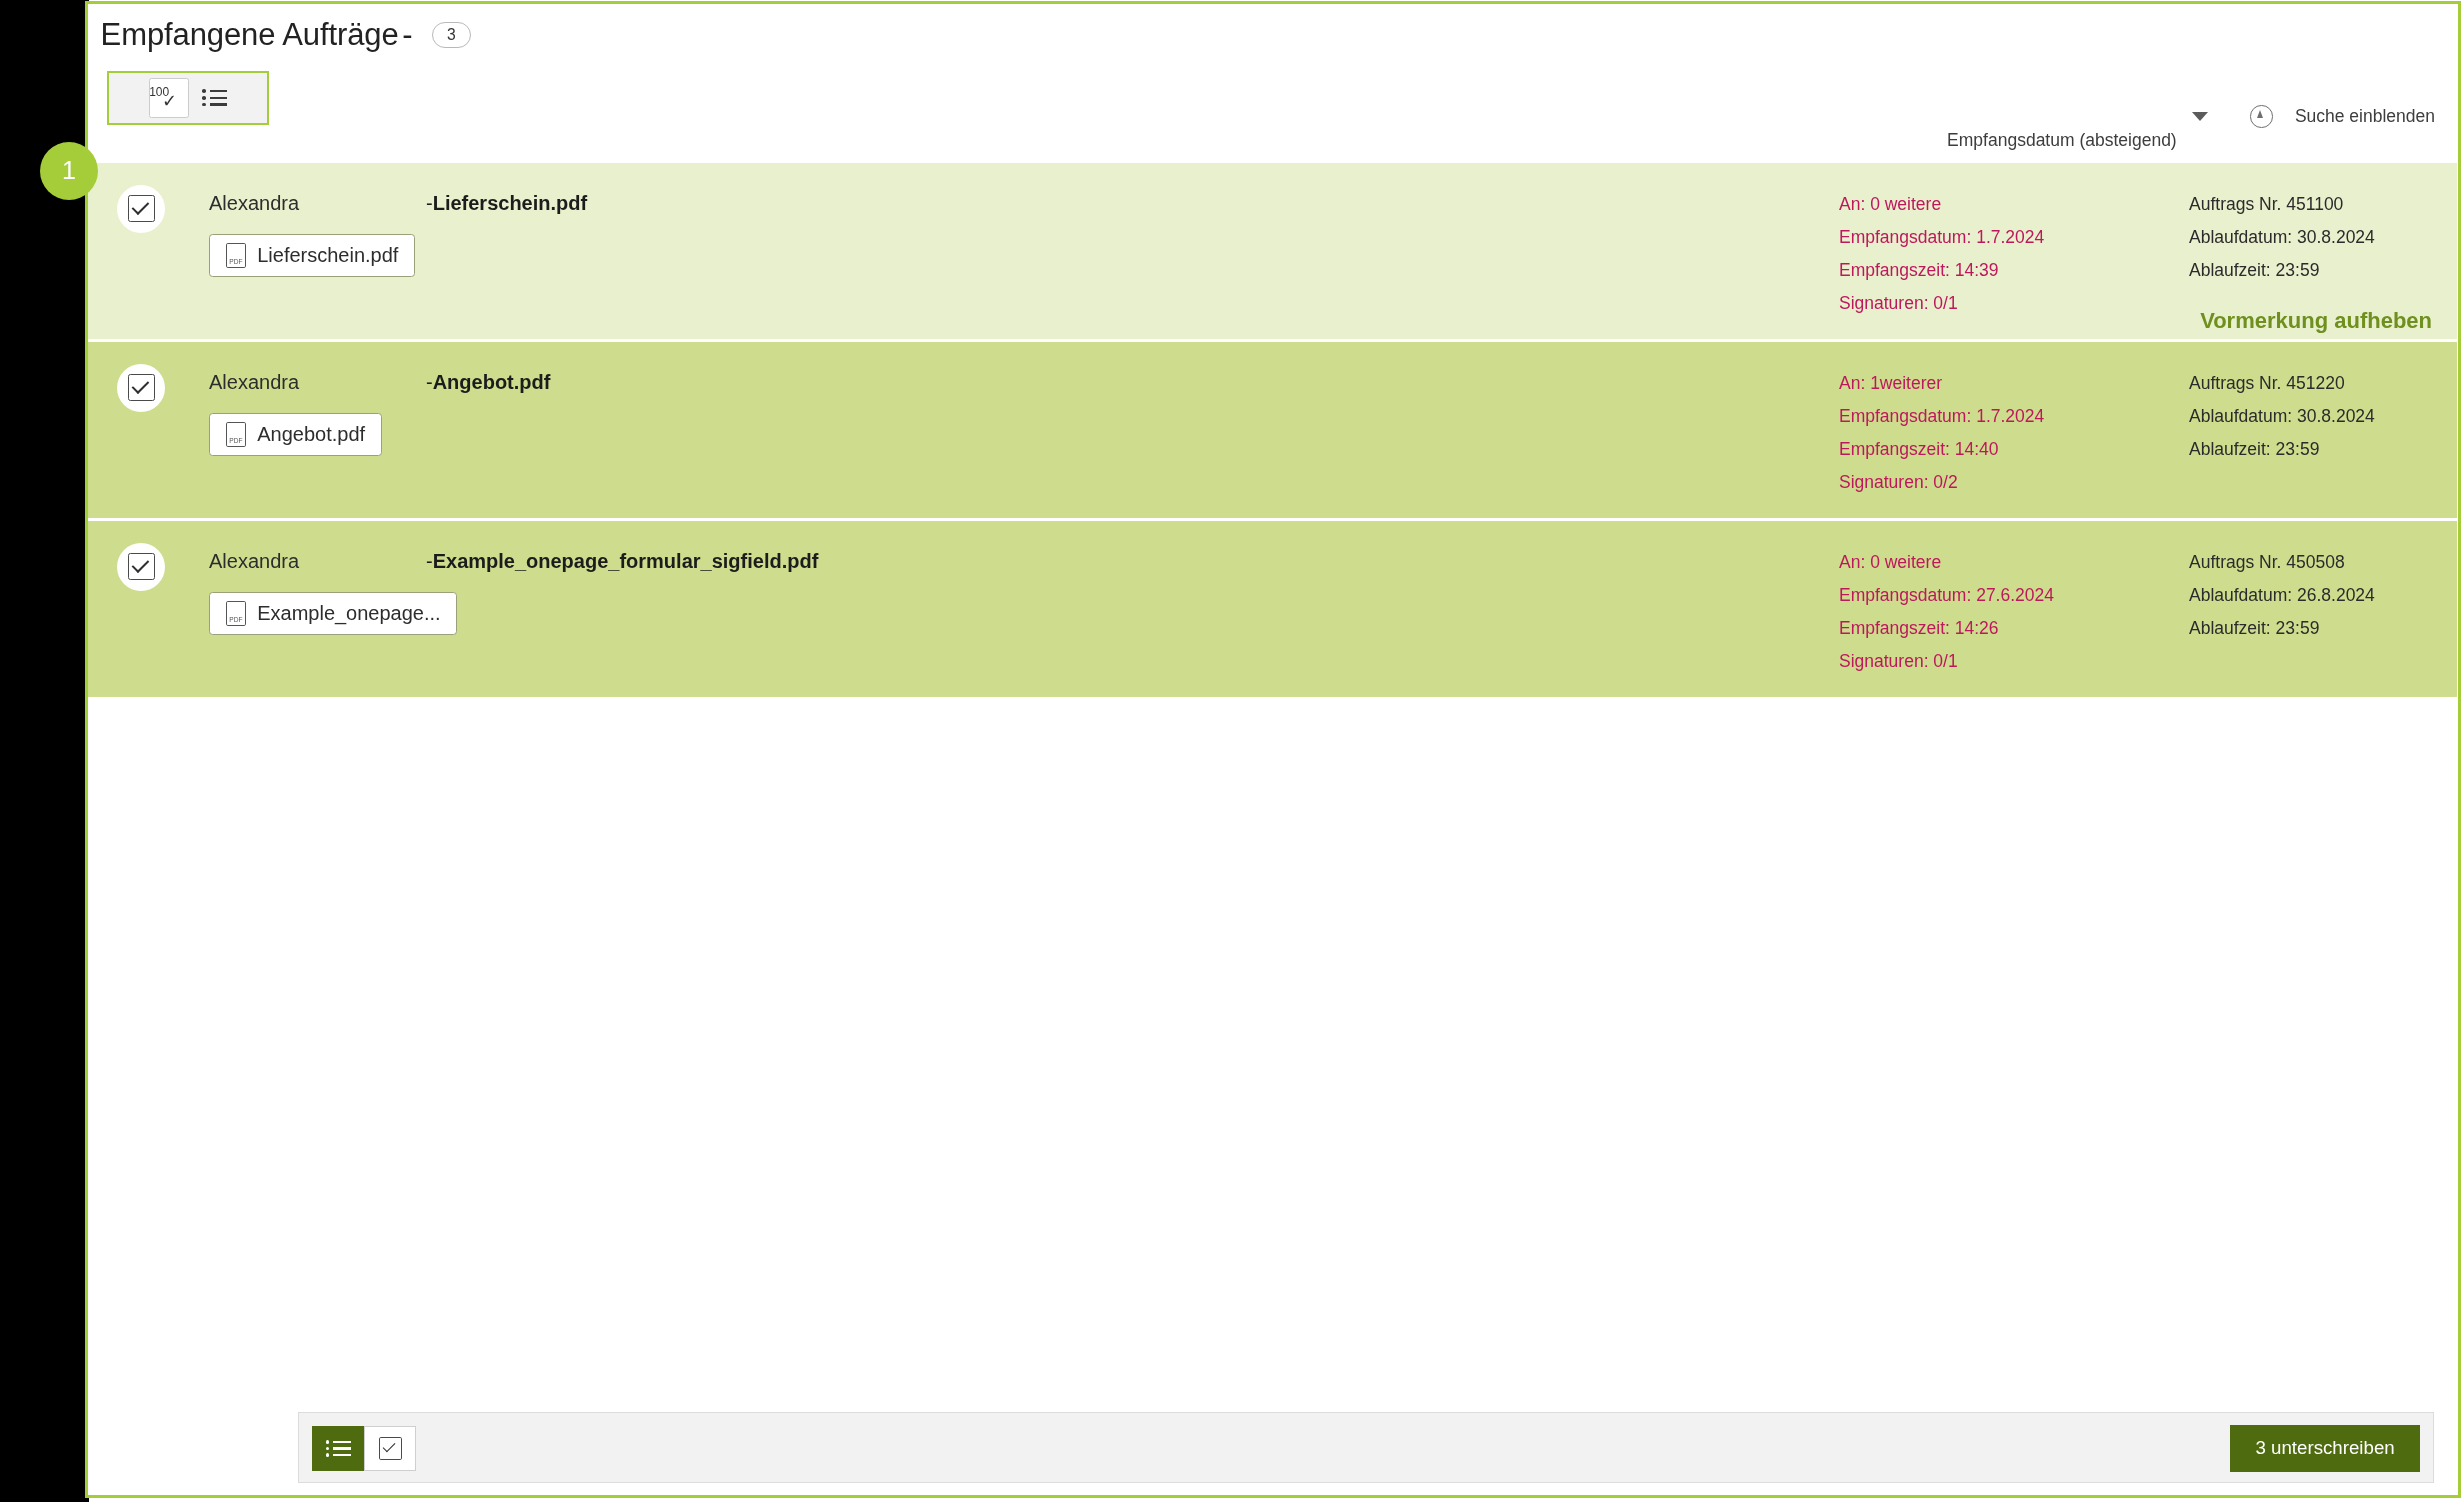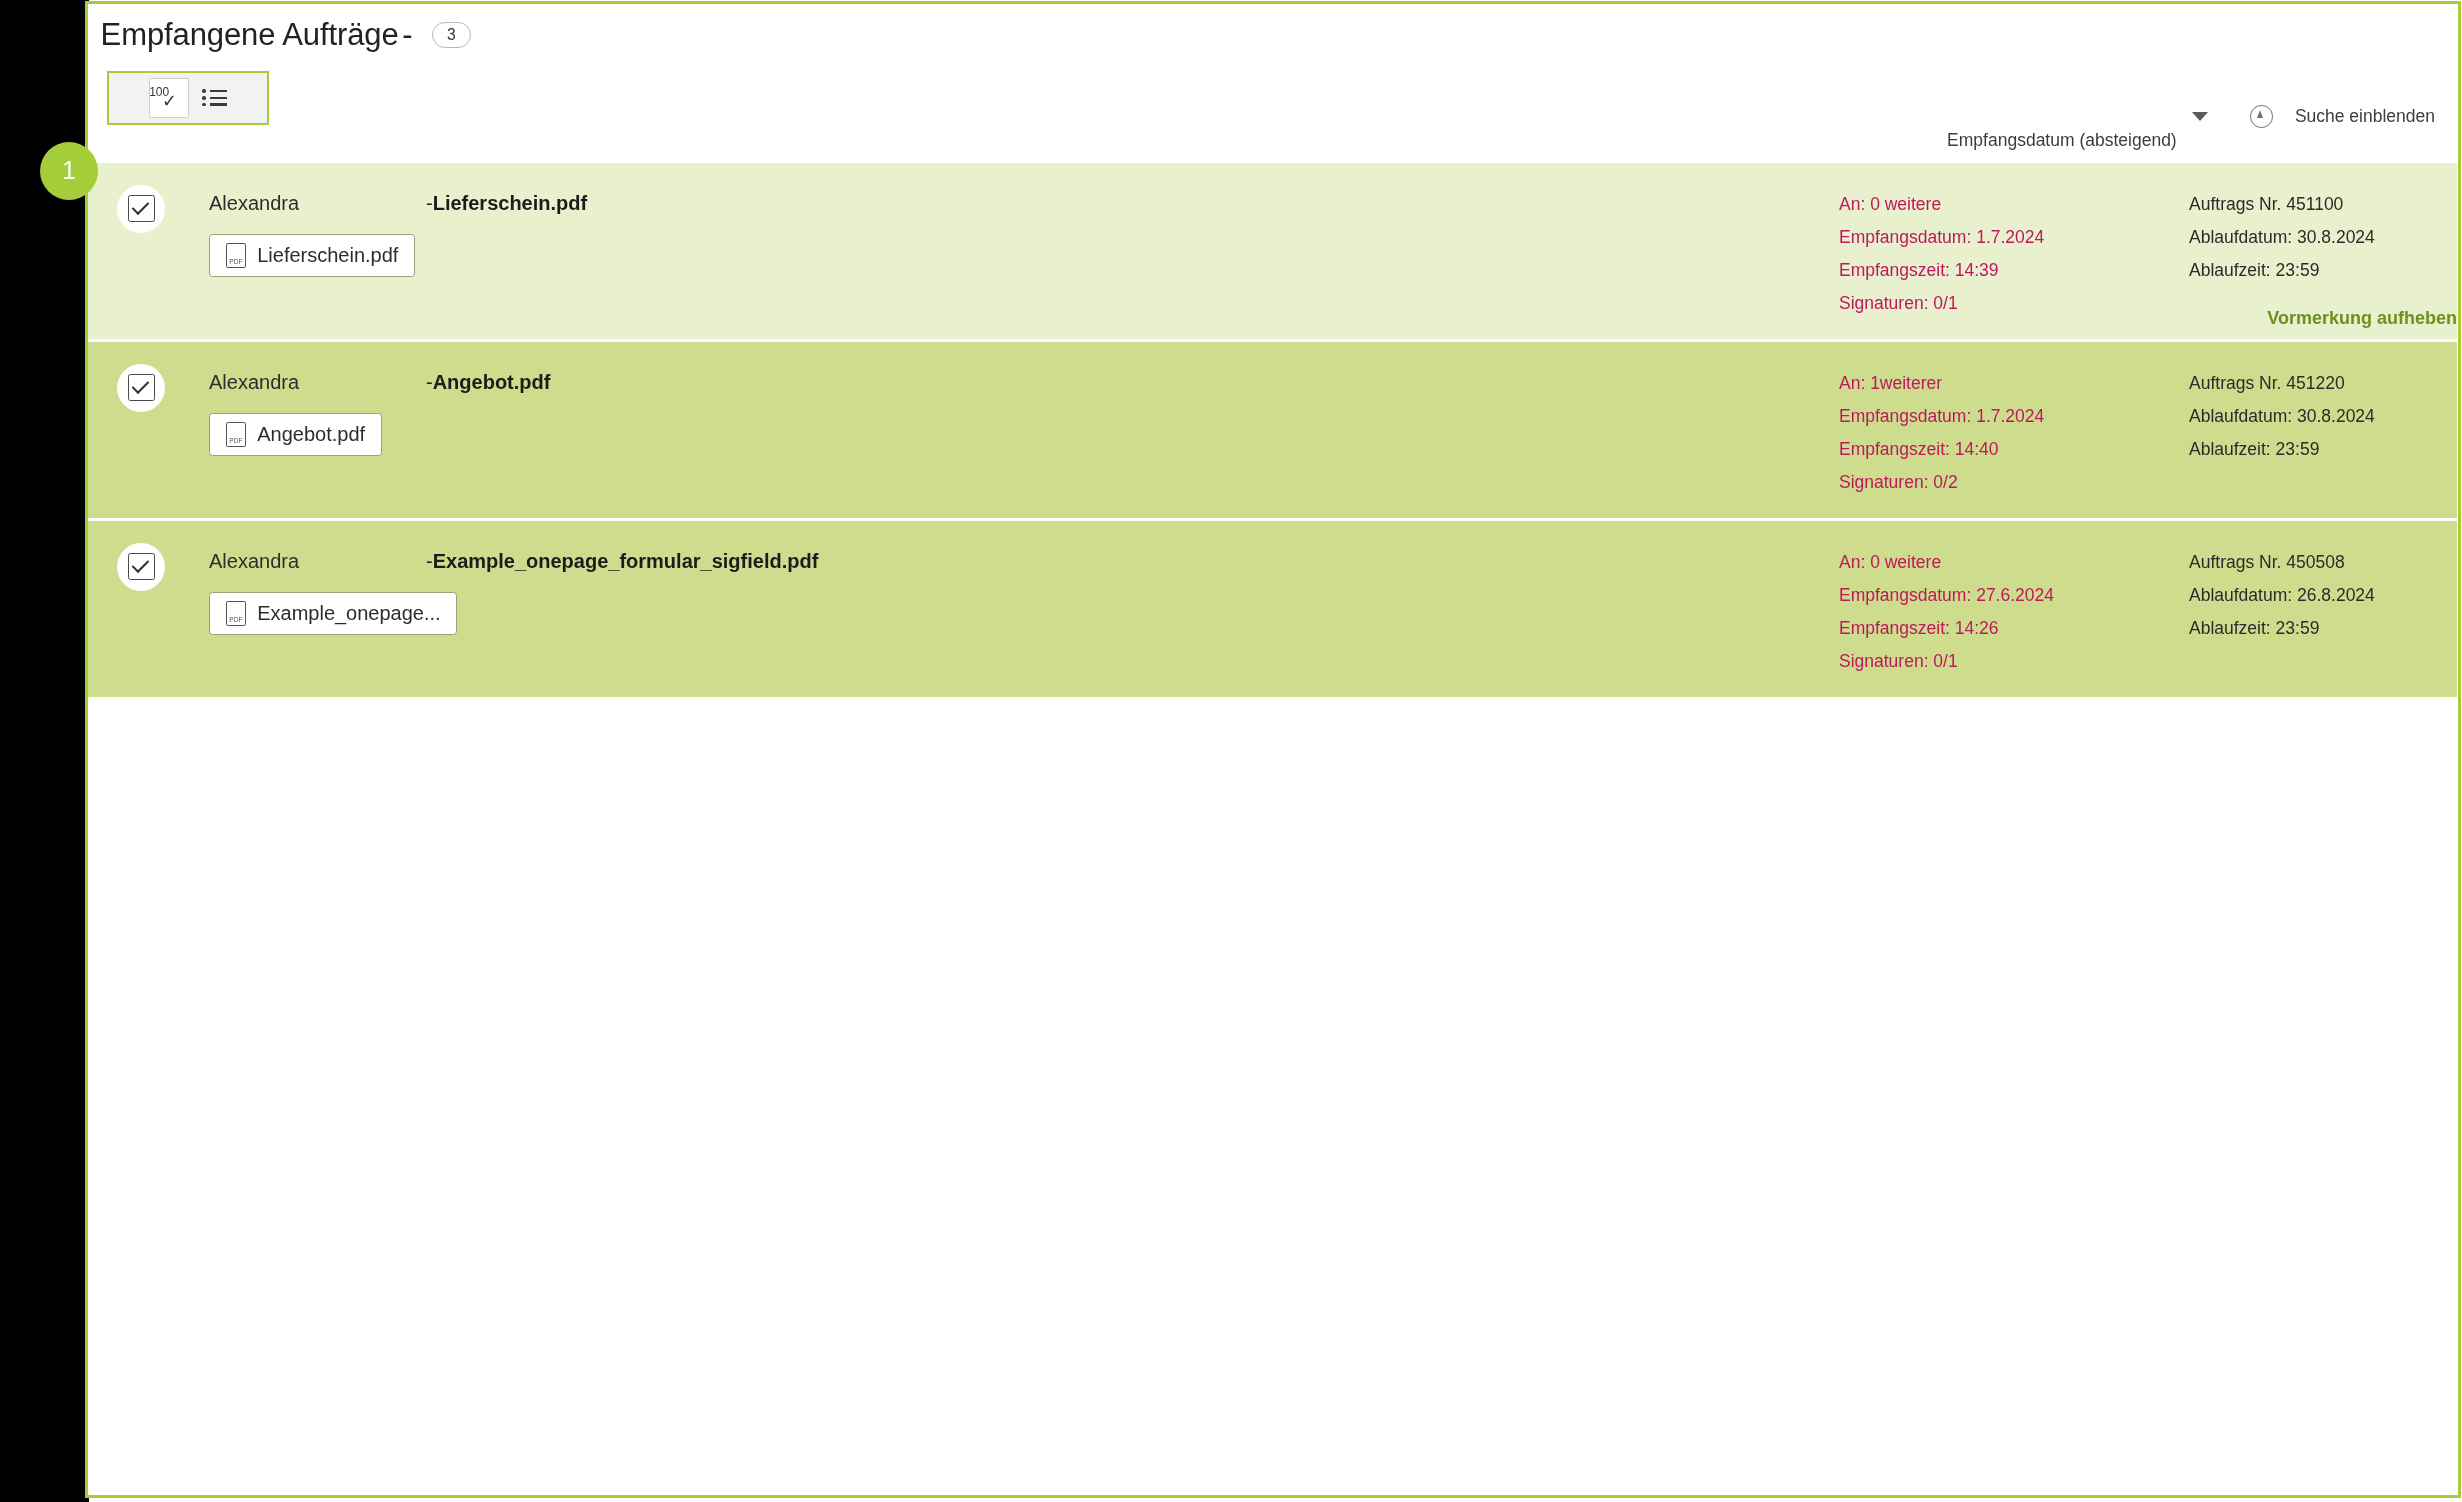--- a/index.html
+++ b/index.html
@@ -350,23 +350,23 @@
   .meta-col-2 {
     position: absolute;
     left: 2101px;
     top: 25px;
     font-size: 17.5px;
     line-height: 33px;
     color: #2b2b2b;
   }
   .row-action {
     position: absolute;
-    right: 0;
+    right: 25px;
     top: 145px;
-    font-size: 18px;
+    font-size: 22px;
     font-weight: 700;
     color: #6f8f1e;
     white-space: nowrap;
   }
 
   
   .bottom-bar {
     position: absolute;
     left: 210px;
     top: 1407px;
@@ -563,16 +563,31 @@
         </div>
         <div class="meta-col-2">
           <div>Auftrags Nr. 450508</div>
           <div>Ablaufdatum: 26.8.2024</div>
           <div>Ablaufzeit: 23:59</div>
         </div>
       </div>
 
     </div>
 
+    <div class="bottom-bar">
+      <div class="bb-left">
+        <div class="bb-btn dark">
+          <span class="bb-list-icon">
+              <i></i>
+              <i></i>
+              <i></i>
+            </span>
+        </div>
+        <div class="bb-btn light">
+          <span class="bb-check"></span>
+        </div>
+      </div>
+      <button class="sign-button">3 unterschreiben</button>
+    </div>
 
   </div>
 </div>
 
 
 </body></html>

